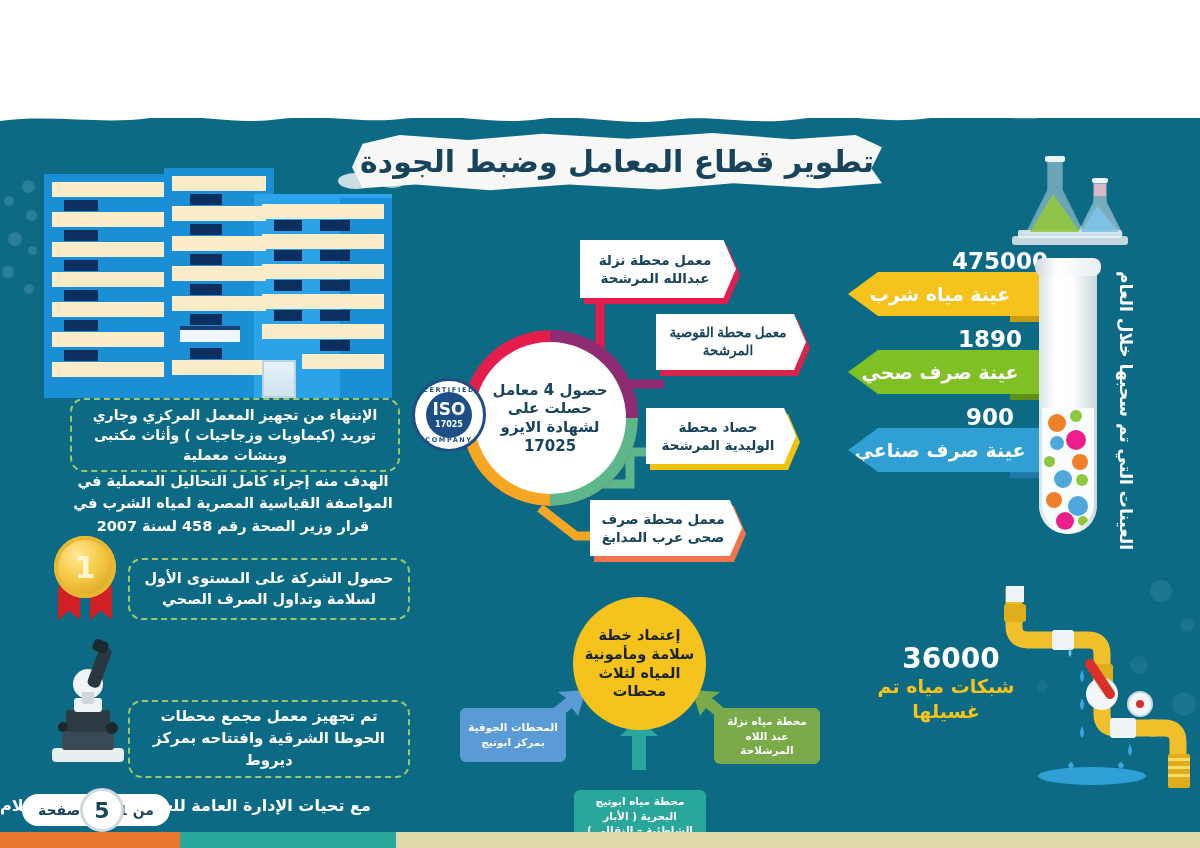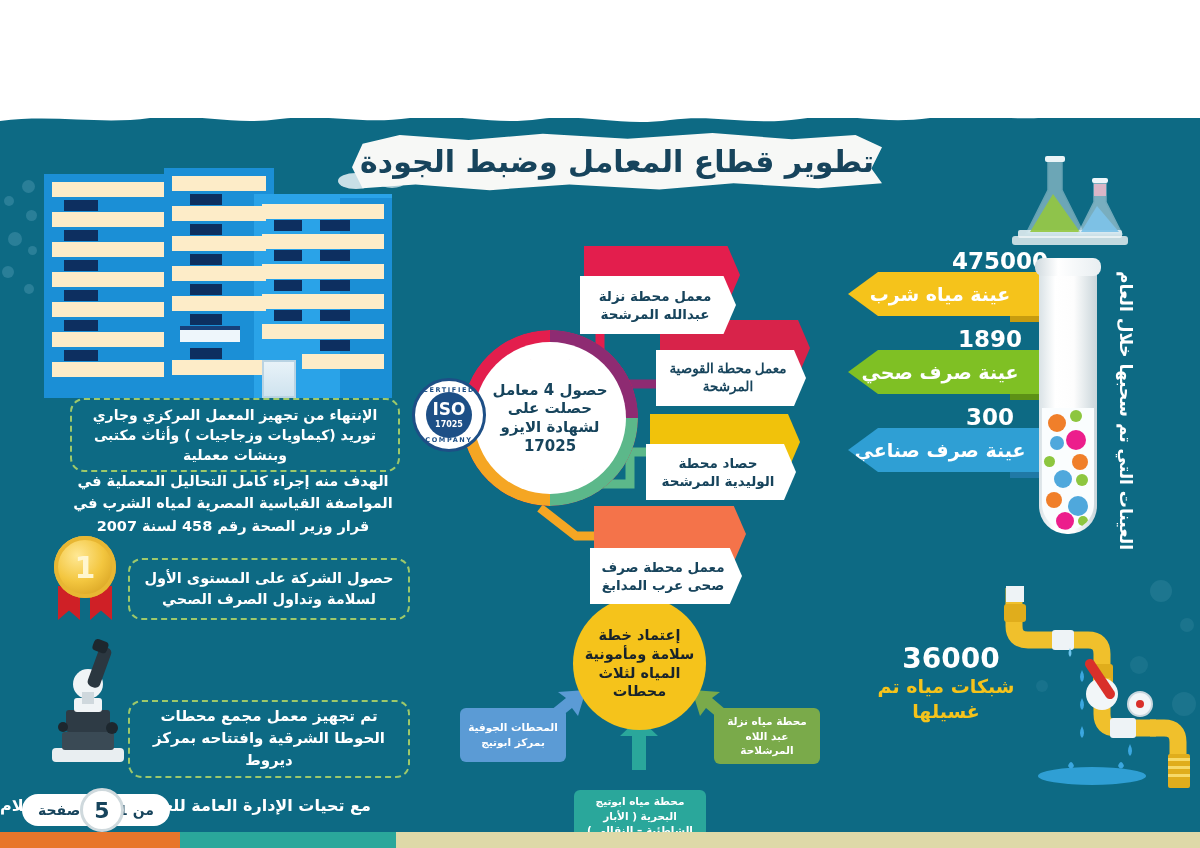--- a/index.html
+++ b/index.html
@@ -196,21 +196,20 @@
   
   .tail { position:absolute; z-index:7; }
 
   
   .callout {
     position:absolute; background:#ffffff; display:flex; align-items:center;
     justify-content:center; text-align:center; font-weight:800; color:#17445c;
     font-size:13.5px; line-height:1.35; padding:6px 16px 6px 10px;
     clip-path: polygon(0 0, 92% 0, 100% 50%, 92% 100%, 0 100%);
     z-index:10;
-    margin-top:36px;
   }
   .callout-sh {
     position:absolute; z-index:9;
     clip-path: polygon(0 0, 92% 0, 100% 50%, 92% 100%, 0 100%);
   }
 
   
   .samp-num {
     position:absolute; color:#ffffff; font-size:23px; font-weight:900; letter-spacing:0px;
     text-align:center;
@@ -495,21 +494,21 @@
   <div class="callout-sh" style="left:584px;top:246px;width:156px;height:58px;background:#e31e4d;"></div>
   <div class="callout" style="left:580px;top:240px;width:156px;height:58px;">معمل محطة نزلة عبدالله المرشحة</div>
 
   <div class="callout-sh" style="left:660px;top:320px;width:150px;height:56px;background:#d8234a;"></div>
   <div class="callout" style="left:656px;top:314px;width:150px;height:56px;font-family:Liberation Serif, serif;">معمل محطة القوصية المرشحة</div>
 
   <div class="callout-sh" style="left:650px;top:414px;width:150px;height:56px;background:#f1c20b;"></div>
   <div class="callout" style="left:646px;top:408px;width:150px;height:56px;">حصاد محطة الوليدية المرشحة</div>
 
   <div class="callout-sh" style="left:594px;top:506px;width:152px;height:56px;background:#f4734a;"></div>
-  <div class="callout" style="left:590px;top:512px;width:152px;height:56px;">معمل محطة صرف صحى عرب المدابغ</div>
+  <div class="callout" style="left:590px;top:500px;width:152px;height:56px;">معمل محطة صرف صحى عرب المدابغ</div>
 
   <svg style="position:absolute;left:1000px;top:146px;width:140px;height:110px;" viewBox="0 0 140 110">
     <rect x="12" y="90" width="116" height="9" rx="3" fill="#d7e5e9" opacity=".9"></rect>
     <rect x="18" y="84" width="104" height="8" rx="2" fill="#eef5f7" opacity=".85"></rect>
     <path d="M48,14 L62,14 L62,44 L84,88 L26,88 L48,44 Z" fill="#dff0f4" opacity=".45" stroke="#cfe6ec" stroke-width="1.5"></path>
     <path d="M53,48 L80,86 L30,86 L53,48 Z" fill="#93c73f" opacity=".9"></path>
     <rect x="45" y="10" width="20" height="6" rx="2" fill="#e9f4f7"></rect>
     <path d="M94,36 L106,36 L106,56 L122,88 L78,88 L94,56 Z" fill="#e5f2fa" opacity=".5" stroke="#d3e8f2" stroke-width="1.5"></path>
     <path d="M97,60 L119,86 L81,86 L97,60 Z" fill="#7ec2e8" opacity=".92"></path>
     <path d="M94,38 L106,38 L106,50 L94,50 Z" fill="#f3b8c9" opacity=".8"></path>
@@ -517,21 +516,21 @@
   </svg>
 
   <div class="samp-num" style="left:900px;top:248px;width:200px;">475000</div>
   <div class="samp-fold" style="left:1010px;top:312px;width:32px;background:#c79c0f;"></div>
   <div class="samp-arrow" style="left:848px;top:272px;width:196px;height:44px;background:#f5c31b;">عينة مياه شرب</div>
 
   <div class="samp-num" style="left:890px;top:326px;width:200px;">1890</div>
   <div class="samp-fold" style="left:1010px;top:390px;width:32px;background:#5d9116;"></div>
   <div class="samp-arrow" style="left:848px;top:350px;width:196px;height:44px;background:#7fc024;">عينة صرف صحي</div>
 
-  <div class="samp-num" style="left:890px;top:404px;width:200px;">300</div>
+  <div class="samp-num" style="left:890px;top:404px;width:200px;">900</div>
   <div class="samp-fold" style="left:1010px;top:468px;width:32px;background:#2079a6;"></div>
   <div class="samp-arrow" style="left:848px;top:428px;width:196px;height:44px;background:#2f9fd4;">عينة صرف صناعي</div>
 
   <div class="tube">
     <div class="tube-body"></div>
     <div class="tube-lip"></div>
     <div class="tube-liquid">
       <div class="bub" style="left:6px;top:6px;width:18px;height:18px;background:#f07f2a;"></div>
       <div class="bub" style="left:28px;top:2px;width:12px;height:12px;background:#8dc63f;"></div>
       <div class="bub" style="left:8px;top:28px;width:14px;height:14px;background:#4fa8dc;"></div>

